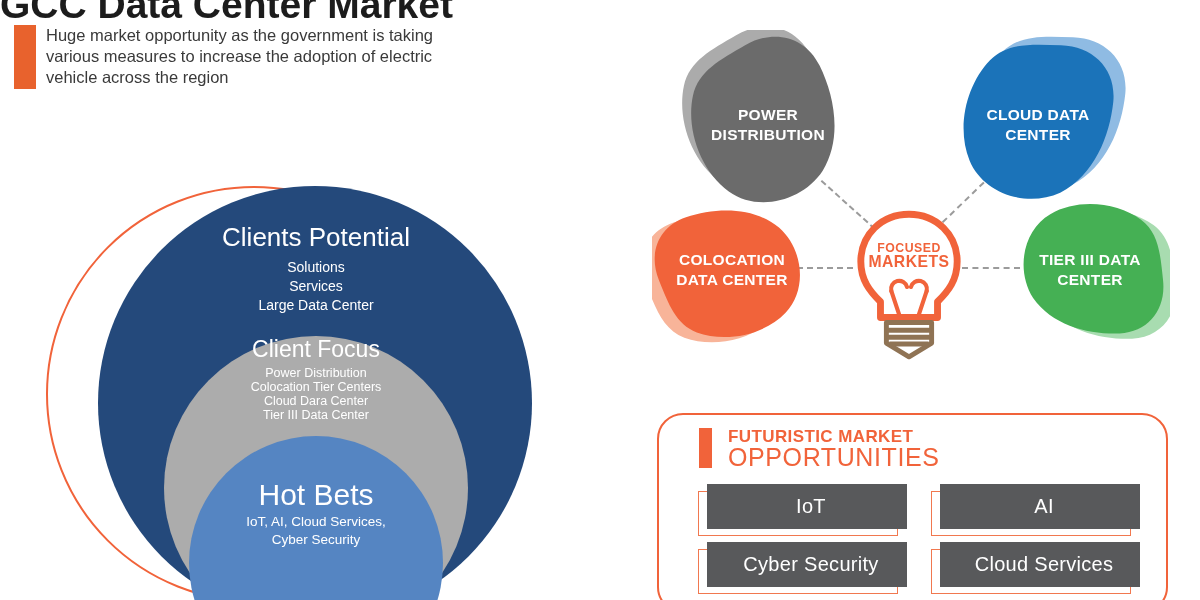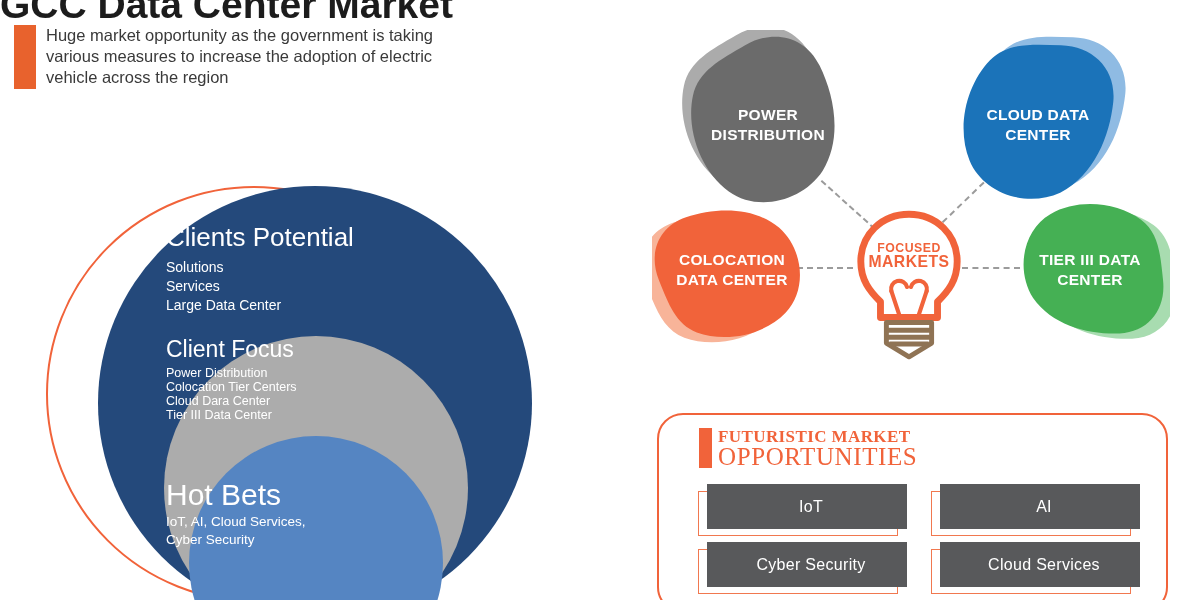--- a/index.html
+++ b/index.html
@@ -18,21 +18,21 @@
   .subtitle-text{
     margin-left:10px;width:408px;font-size:16.5px;line-height:21px;
     color:#3a3a3a;
   }
   
   .circle{position:absolute;border-radius:50%;}
   .ring-orange{left:46px;top:186px;width:412px;height:412px;border:2px solid #F1633A;background:transparent;}
   .c-navy{left:98px;top:186px;width:434px;height:434px;background:#24497B;}
   .c-gray{left:164px;top:336px;width:304px;height:304px;background:#ACACAC;}
   .c-blue{left:189px;top:436px;width:254px;height:254px;background:#5585C2;}
-  .venn-txt{position:absolute;left:166px;width:300px;text-align:left;color:#fff;}
+  .venn-txt{position:absolute;left:166px;width:300px;text-align:center;color:#fff;}
   .venn-title-outer{top:222px;font-size:26px;font-weight:400;}
   .venn-items-outer{top:258px;font-size:14px;line-height:19px;}
   .venn-title-mid{top:336px;font-size:23px;font-weight:400;}
   .venn-items-mid{top:366px;font-size:12.5px;line-height:14px;}
   .venn-title-inner{top:478px;font-size:30px;font-weight:400;}
   .venn-items-inner{top:513px;font-size:13.5px;line-height:18px;}
   .venn-txt span{display:block;}
   
   .blob{position:absolute;}
   .blob svg{display:block;}
@@ -52,32 +52,32 @@
   .conn-3{left:797px;top:267px;width:56px;}
   .conn-4{left:962px;top:267px;width:58px;}
   .bulb{position:absolute;left:850px;top:208px;}
   
   .opp-panel{
     position:absolute;left:657px;top:413px;width:511px;height:200px;
     border:2px solid #F1633A;border-radius:26px;background:#fff;box-sizing:border-box;
   }
   .opp-head{position:absolute;left:40px;top:13px;display:flex;}
   .opp-bar{width:13px;height:40px;background:#F1633A;flex:none;}
-  .opp-head-text{margin-left:6px;color:#F1633A;font-family:Liberation Serif, serif;}
+  .opp-head-text{margin-left:16px;color:#F1633A;}
   .opp-h1{font-size:17px;font-weight:700;letter-spacing:.4px;line-height:17px;}
   .opp-h2{font-size:25px;font-weight:400;letter-spacing:.6px;line-height:24px;}
   .opp-btn-wrap{position:absolute;width:200px;height:45px;}
   .opp-btn-wrap .offset-outline{
     position:absolute;left:-9px;top:7px;width:200px;height:45px;
     border:1.5px solid #F1784F;box-sizing:border-box;
   }
   .opp-btn{
     position:absolute;inset:0;background:#58595B;color:#fff;
     display:flex;align-items:center;justify-content:center;
-    font-size:16px;letter-spacing:.3px;padding-left:8px;
+    font-size:20px;letter-spacing:.3px;padding-left:8px;
   }
   .pos-b1{left:48px;top:69px;}
   .pos-b2{left:281px;top:69px;}
   .pos-b3{left:48px;top:127px;}
   .pos-b4{left:281px;top:127px;}
 </style>
 </head>
 <body>
 
 <div id="canvas">

